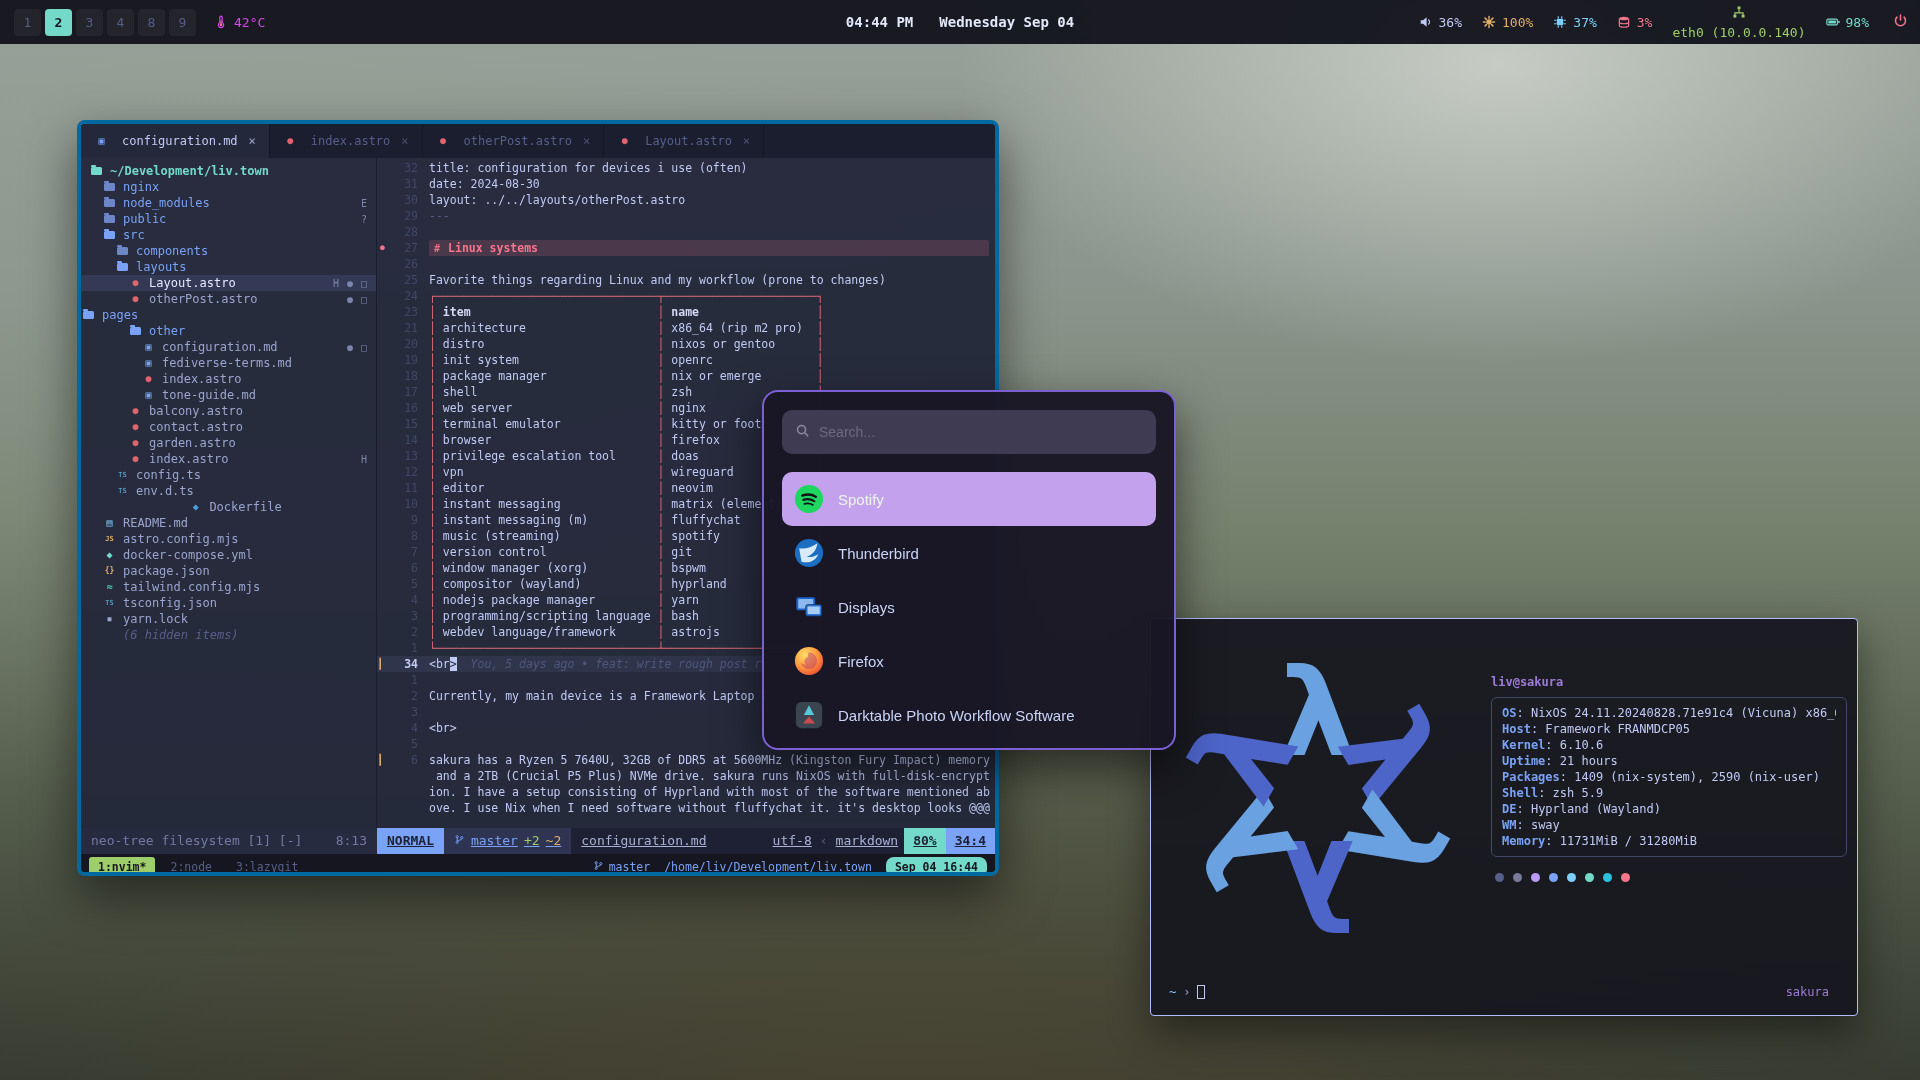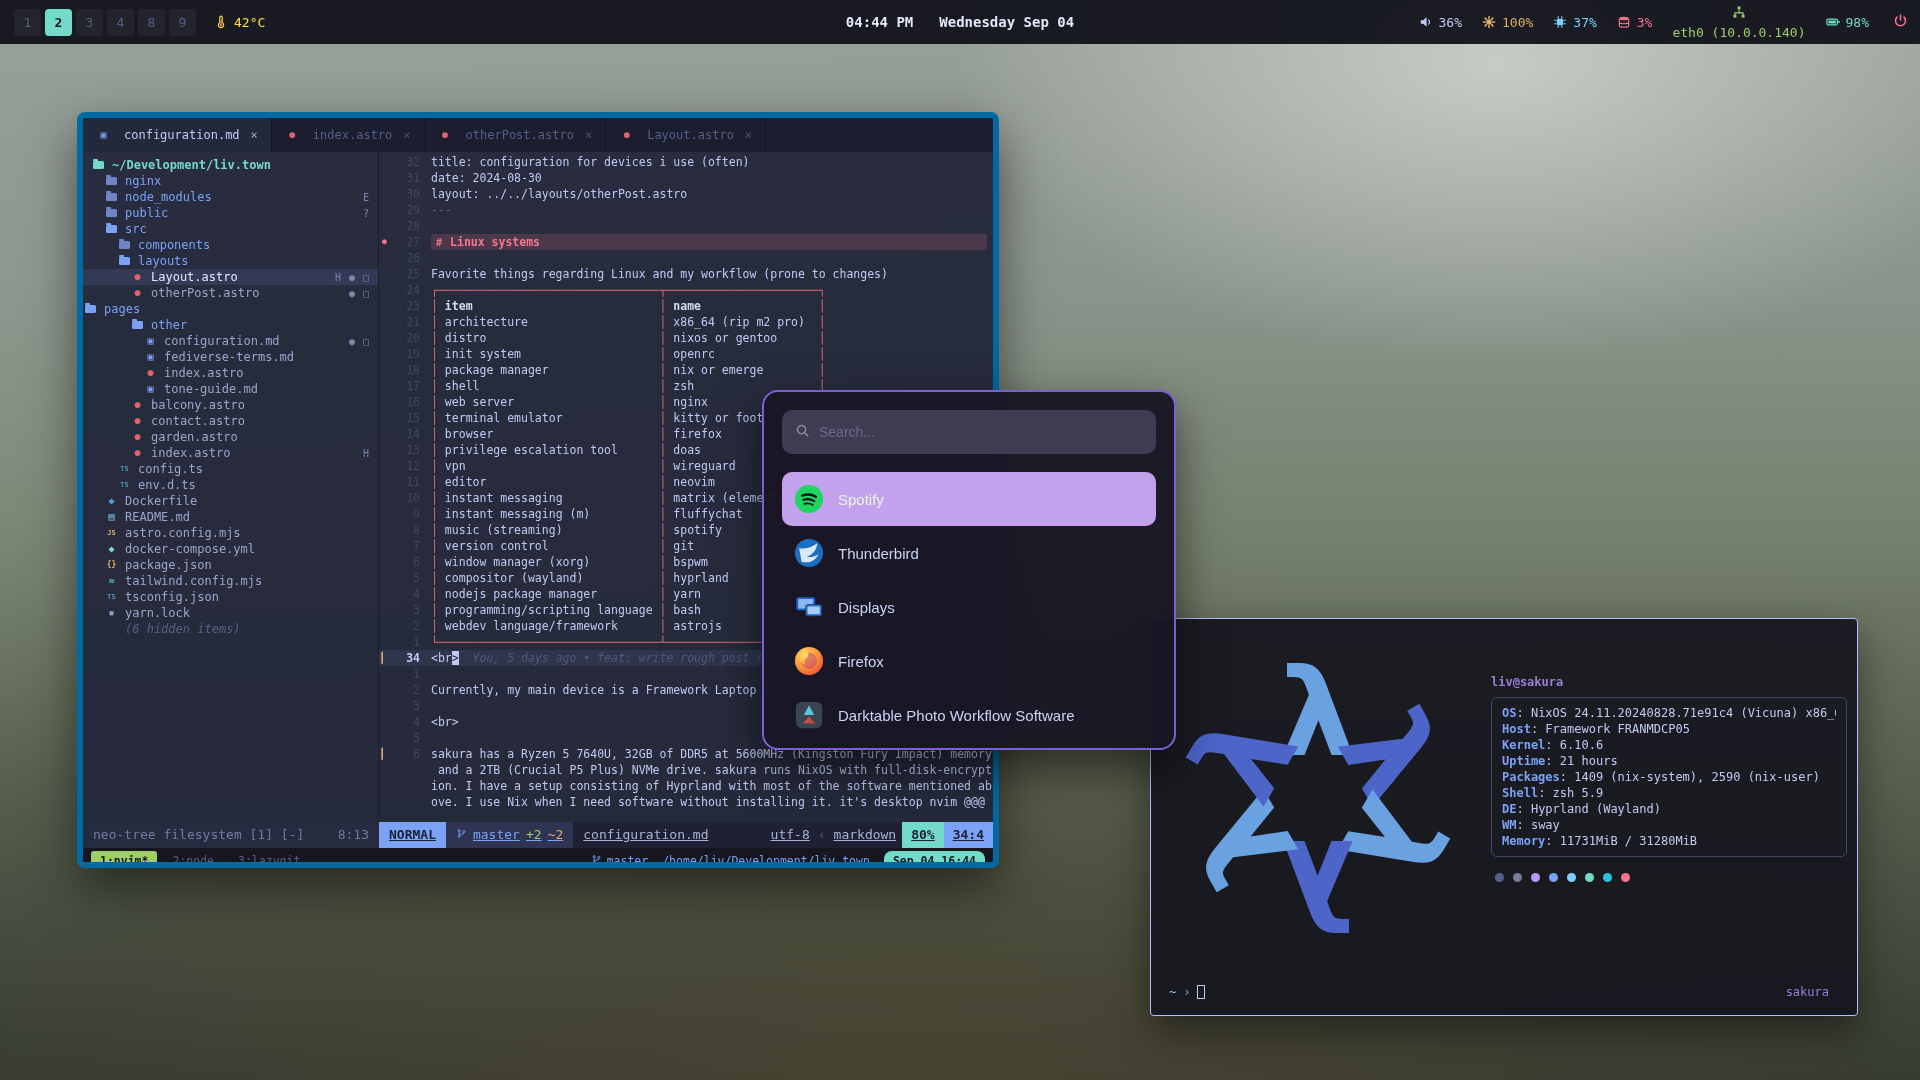--- a/index.html
+++ b/index.html
@@ -29,22 +29,22 @@
   .mod{ display:flex; align-items:center; gap:6px; }
   .mod svg{ width:14px; height:14px; display:block; }
   .bar-center{ position:absolute; left:50%; top:0; height:44px; transform:translateX(-50%);
        display:flex; align-items:center; gap:26px; font-weight:700; color:#e3e8fb; font-size:14px; }
   .bar-right{ margin-left:auto; display:flex; align-items:center; gap:20px; }
   .power{ color:var(--red,#f7768e); display:flex; align-items:center; margin-left:4px; }
   .power svg{ width:15px; height:15px; }
 
   
   .nvim{
-    position:absolute; left:77px; top:112px; width:922px; height:756px; z-index:10;
-    background:rgba(36,40,59,0.97); border:6px solid #0369a1; border-radius:8px;
+    position:absolute; left:77px; top:120px; width:922px; height:756px; z-index:10;
+    background:rgba(36,40,59,0.97); border:4px solid #0369a1; border-radius:8px;
     overflow:hidden; box-shadow:0 20px 50px rgba(0,0,0,0.5);
     color:var(--fg,#c0caf5);
   }
   .tabbar{ height:34px; background:#1b1e2f; display:flex; align-items:stretch; }
   .tab{ display:flex; align-items:center; gap:7px; padding:0 13px; font-size:12px; color:#565f89;
         border-right:1px solid #141726; background:#1b1e2f; }
   .tab.active{ background:#24283b; color:#c0caf5; }
   .tclose{ margin-left:4px; opacity:0.8; }
 
   .nvim-body{ display:flex; height:670px; }
@@ -181,21 +181,21 @@
 <header class="bar">
   <div class="bar-left">
     <div class="workspaces" id="workspaces">
         <div class="ws">1</div>
         <div class="ws active">2</div>
         <div class="ws">3</div>
         <div class="ws">4</div>
         <div class="ws">8</div>
         <div class="ws">9</div>
       </div>
-    <div class="mod" style="color:#fde047">
+    <div class="mod" style="color:#d946ef">
       <span>
           <svg viewBox="0 0 24 24">
             <path d="M10 4a2 2 0 014 0v9a4.5 4.5 0 11-4 0z" fill="none" stroke="currentColor" stroke-width="2"></path>
             <circle cx="12" cy="17" r="2.3" fill="#f7768e"></circle>
             <path d="M12 9.5v6" stroke="#f7768e" stroke-width="2"></path>
           </svg>
         </span>
       <span>42°C</span>
     </div>
   </div>
@@ -316,21 +316,21 @@
         <div class="trow" style="padding-left: 60px;"><span class="ficon k-md"></span><span class="tname tn-md">configuration.md</span><span class="tflags">● □</span></div>
         <div class="trow" style="padding-left: 60px;"><span class="ficon k-md"></span><span class="tname tn-md">fediverse-terms.md</span></div>
         <div class="trow" style="padding-left: 60px;"><span class="ficon k-astro"></span><span class="tname tn-astro">index.astro</span></div>
         <div class="trow" style="padding-left: 60px;"><span class="ficon k-md"></span><span class="tname tn-md">tone-guide.md</span></div>
         <div class="trow" style="padding-left: 47px;"><span class="ficon k-astro"></span><span class="tname tn-astro">balcony.astro</span></div>
         <div class="trow" style="padding-left: 47px;"><span class="ficon k-astro"></span><span class="tname tn-astro">contact.astro</span></div>
         <div class="trow" style="padding-left: 47px;"><span class="ficon k-astro"></span><span class="tname tn-astro">garden.astro</span></div>
         <div class="trow" style="padding-left: 47px;"><span class="ficon k-astro"></span><span class="tname tn-astro">index.astro</span><span class="tflags">H</span></div>
         <div class="trow" style="padding-left: 34px;"><span class="ficon k-ts"></span><span class="tname tn-ts">config.ts</span></div>
         <div class="trow" style="padding-left: 34px;"><span class="ficon k-ts"></span><span class="tname tn-ts">env.d.ts</span></div>
-        <div class="trow" style="padding-left: 21px;"><span class="ficon k-docker"></span><span class="tname tn-docker">Dockerfile</span></div>
+        <div class="trow" style="padding-left: 21px; justify-content: center;"><span class="ficon k-docker"></span><span class="tname tn-docker">Dockerfile</span></div>
         <div class="trow" style="padding-left: 21px;"><span class="ficon k-readme"></span><span class="tname tn-readme">README.md</span></div>
         <div class="trow" style="padding-left: 21px;"><span class="ficon k-js"></span><span class="tname tn-js">astro.config.mjs</span></div>
         <div class="trow" style="padding-left: 21px;"><span class="ficon k-compose"></span><span class="tname tn-compose">docker-compose.yml</span></div>
         <div class="trow" style="padding-left: 21px;"><span class="ficon k-json"></span><span class="tname tn-json">package.json</span></div>
         <div class="trow" style="padding-left: 21px;"><span class="ficon k-tailwind"></span><span class="tname tn-tailwind">tailwind.config.mjs</span></div>
         <div class="trow" style="padding-left: 21px;"><span class="ficon k-tsjson"></span><span class="tname tn-tsjson">tsconfig.json</span></div>
         <div class="trow" style="padding-left: 21px;"><span class="ficon k-lock"></span><span class="tname tn-lock">yarn.lock</span></div>
         <div class="trow" style="padding-left: 21px;"><span class="ficon k-hidden"></span><span class="tname tn-hidden">(6 hidden items)</span></div>
       </div>
     <div class="editor" id="elines">
@@ -367,21 +367,21 @@
         <div class="eline"><span class="esign"> </span><span class="enum">1</span><span class="ebody"><span class="tb">└────────────────────────────────┴──────────────────────┘</span></span></div>
         <div class="eline cline"><span class="esign s-add">▎</span><span class="enum curn">34</span><span class="ebody"><span class="tx">&lt;br</span><span class="curs">&gt;</span><span class="tx"></span><span class="blame">  You, 5 days ago • feat: write rough post re</span></span></div>
         <div class="eline"><span class="esign"> </span><span class="enum">1</span><span class="ebody"></span></div>
         <div class="eline"><span class="esign"> </span><span class="enum">2</span><span class="ebody"><span class="tx">Currently, my main device is a Framework Laptop 1</span></span></div>
         <div class="eline"><span class="esign"> </span><span class="enum">3</span><span class="ebody"></span></div>
         <div class="eline"><span class="esign"> </span><span class="enum">4</span><span class="ebody"><span class="tx">&lt;br&gt;</span></span></div>
         <div class="eline"><span class="esign"> </span><span class="enum">5</span><span class="ebody"></span></div>
         <div class="eline"><span class="esign s-add">▎</span><span class="enum">6</span><span class="ebody"><span class="tx">sakura has a Ryzen 5 7640U, 32GB of DDR5 at 5600MHz (Kingston Fury Impact) memory</span></span></div>
         <div class="eline"><span class="esign"> </span><span class="enum"></span><span class="ebody"><span class="tx"> and a 2TB (Crucial P5 Plus) NVMe drive. sakura runs NixOS with full-disk-encrypt</span></span></div>
         <div class="eline"><span class="esign"> </span><span class="enum"></span><span class="ebody"><span class="tx">ion. I have a setup consisting of Hyprland with most of the software mentioned ab</span></span></div>
-        <div class="eline"><span class="esign"> </span><span class="enum"></span><span class="ebody"><span class="tx">ove. I use Nix when I need software without installing it. it's desktop nvim @@@</span></span></div>
+        <div class="eline"><span class="esign"> </span><span class="enum"></span><span class="ebody"><span class="tx">ove. I use Nix when I need software without fluffychat it. it's desktop looks @@@</span></span></div>
       </div>
   </div>
   <div class="srow">
     <div class="tstatus">
       <span>neo-tree filesystem [1] [-]</span>
       <span>8:13</span>
     </div>
     <div class="vstatus">
       <span class="seg mode">NORMAL</span>
       <span class="seg git">

